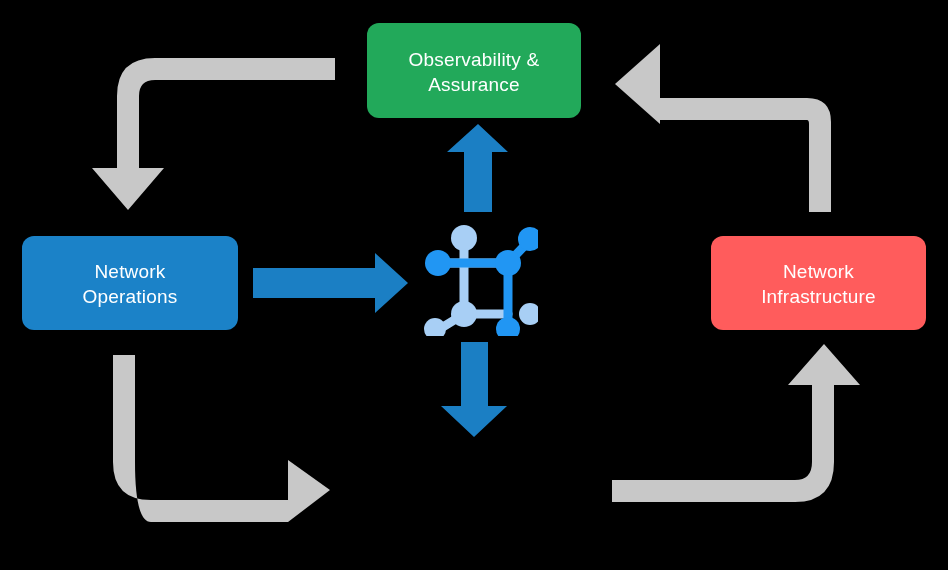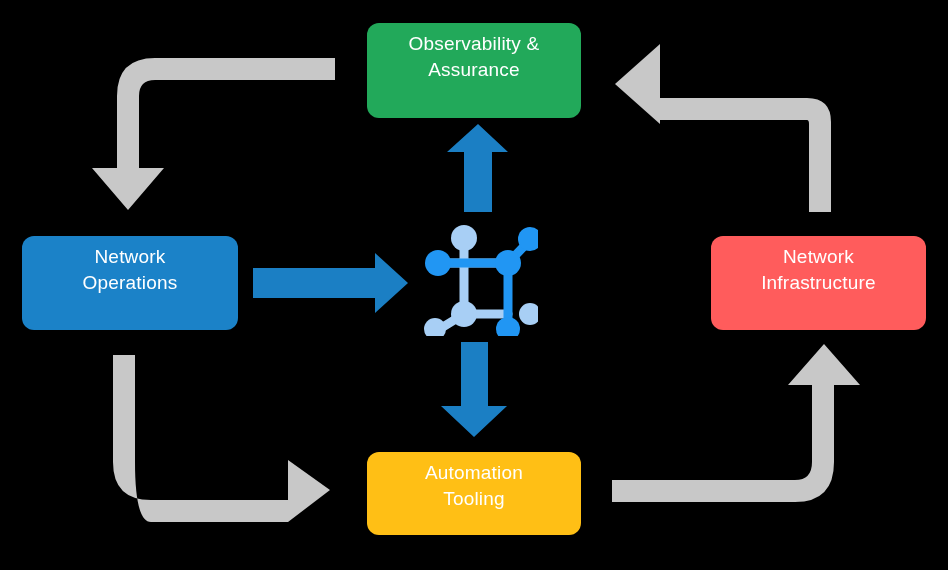--- a/index.html
+++ b/index.html
@@ -14,30 +14,30 @@
     position: relative;
     width: 948px;
     height: 570px;
     background: #000000;
     overflow: hidden;
   }
   .node-box {
     position: absolute;
     border-radius: 12px;
     display: flex;
-    align-items: flex-start;
+    align-items: flex-end;
     justify-content: center;
     text-align: center;
     color: #ffffff;
     font-size: 19px;
     line-height: 1.35;
     font-weight: 400;
     letter-spacing: 0.2px;
     box-sizing: border-box;
-    padding: 8px 10px;
+    padding: 20px 10px;
     z-index: 4;
   }
   .node-label {
     display: block;
     white-space: pre-line;
   }
   #box-observability {
     left: 367px; top: 23px; width: 214px; height: 95px;
   }
   #box-network-operations {
@@ -140,18 +140,14 @@
   <div class="node-box" id="box-network-operations" style="background: rgb(27, 130, 200); color: rgb(255, 255, 255);">
     <span class="node-label">Network
 Operations</span>
   </div>
 
   <div class="node-box" id="box-network-infrastructure" style="background: rgb(255, 92, 92); color: rgb(255, 255, 255);">
     <span class="node-label">Network
 Infrastructure</span>
   </div>
 
-  <div class="node-box" id="box-automation-tooling" style="background: rgb(255, 191, 21); color: rgb(255, 255, 255);">
-    <span class="node-label">Automation
-Tooling</span>
-  </div>
 
 </div>
 
 </body></html>

